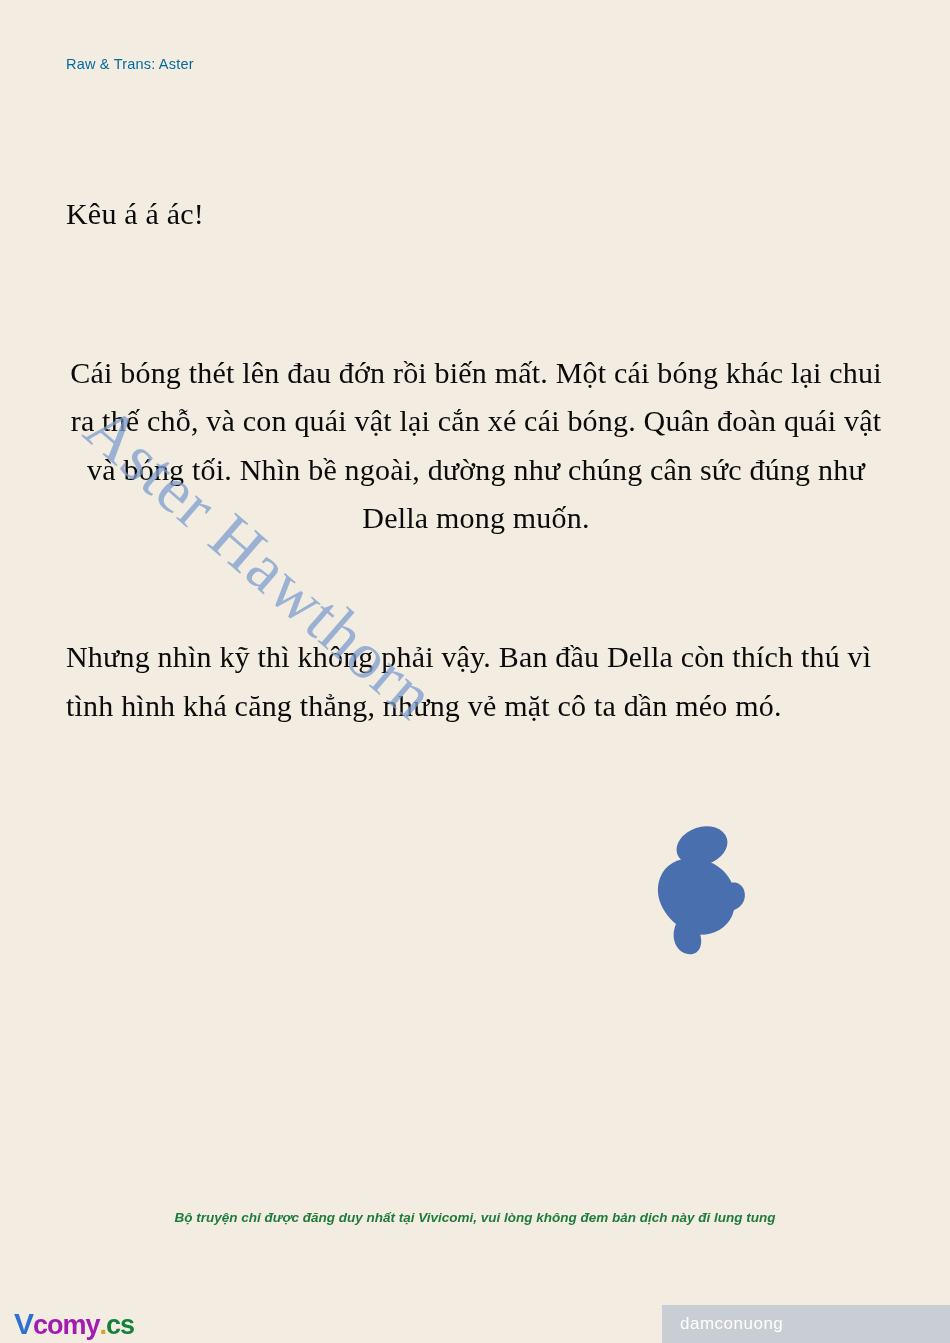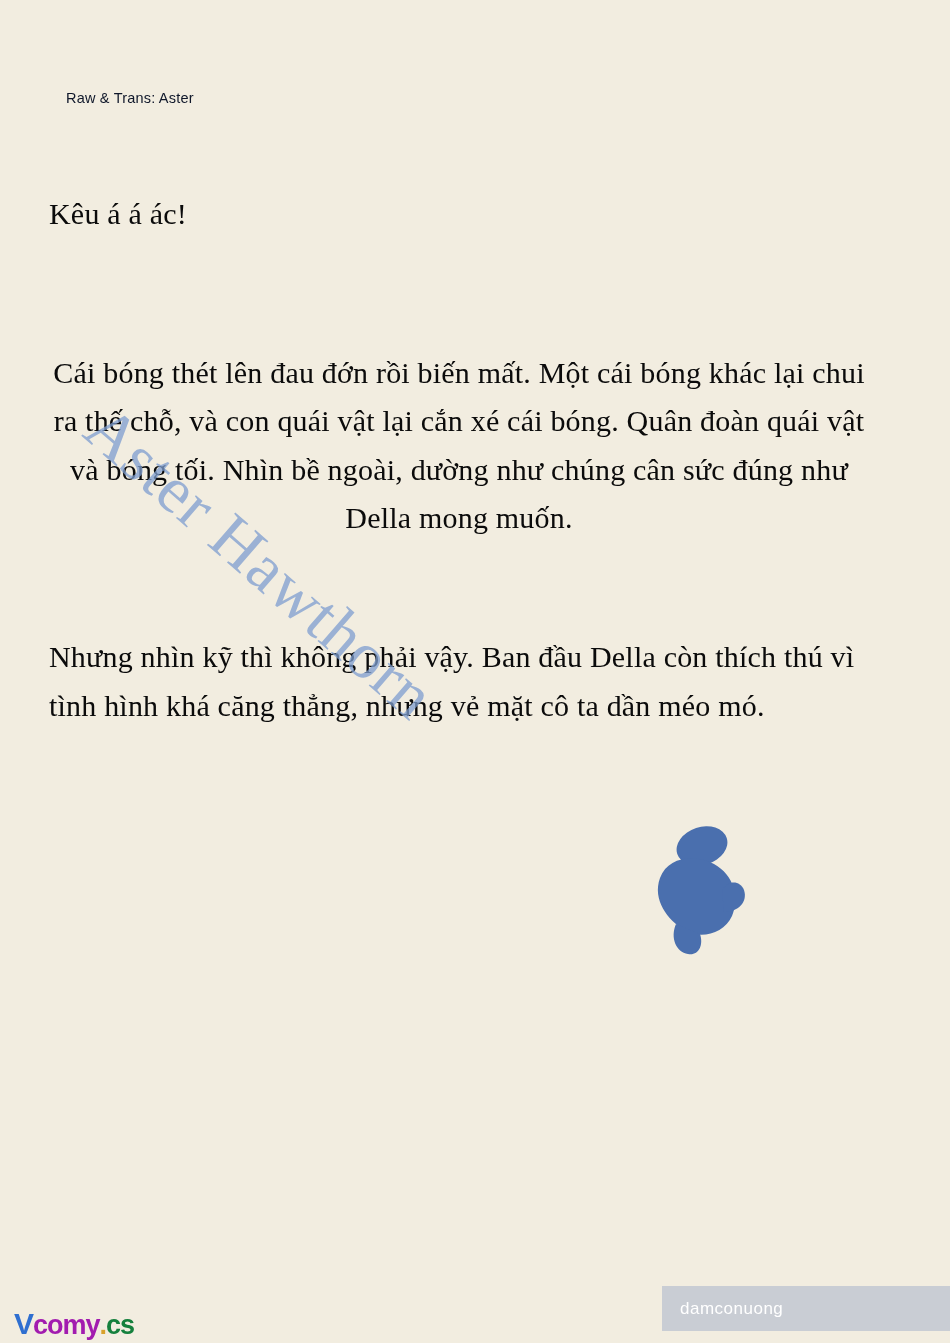--- a/index.html
+++ b/index.html
@@ -16,29 +16,28 @@
     font-family: "Liberation Serif", serif;
   }
 
   
   .credit {
     position: absolute;
     left: 66px;
     top: 56px;
     font-family: "Liberation Sans", sans-serif;
     font-size: 14.5px;
-    color: #0f172a;
+    color: #0369a1;
     letter-spacing: 0.2px;
-    margin-top: 34px;
   }
 
   
   .body-text {
     position: absolute;
-    left: 49px;
+    left: 66px;
     top: 190px;
     width: 820px;
   }
   .para {
     font-family: "Liberation Serif", serif;
     font-size: 30px;
     line-height: 1.62;
     color: #0b0b0b;
     margin: 0 0 64px 0;
     letter-spacing: 0.2px;
@@ -136,23 +135,23 @@
   }
   .logo .cs {
     color: #15803d;
   }
   .logo .dot {
     color: #d8a12a;
   }
   .bottom-bar-right {
     position: absolute;
     right: 0;
-    bottom: 12px;
+    bottom: 0;
     width: 288px;
-    height: 45px;
+    height: 38px;
     background: #c9cdd4;
     display: flex;
     align-items: center;
   }
   .site-tag {
     margin-left: 18px;
     font-family: "Liberation Sans", sans-serif;
     font-size: 17px;
     color: #ffffff;
     letter-spacing: 0.5px;
@@ -185,20 +184,21 @@
       <g fill="#4a6fae">
         <ellipse cx="62" cy="26" rx="26" ry="19" transform="rotate(-18 62 26)"></ellipse>
         <path d="M20 58 C28 36 56 34 74 44 C94 55 100 78 92 96 C84 114 60 120 44 110 C28 100 12 80 20 58 Z"></path>
         <path d="M36 104 C30 118 36 132 48 134 C58 136 64 126 60 114 Z"></path>
         <path d="M84 92 C98 92 108 82 104 70 C100 60 88 60 82 70 Z"></path>
       </g>
     </svg>
   </div>
 
   <div class="footer-notes">
+    <div>Bộ truyện chỉ được đăng duy nhất tại Vivicomi, vui lòng không đem bản dịch này đi lung tung</div>
   </div>
 
   <div class="bottom-bar">
     <div class="bottom-bar-mid"></div>
     <div class="bottom-bar-left">
       <div class="logo">
         <span class="v">V</span>
         <span class="comy">comy</span>
         <span class="dot">.</span>
         <span class="cs">cs</span>

